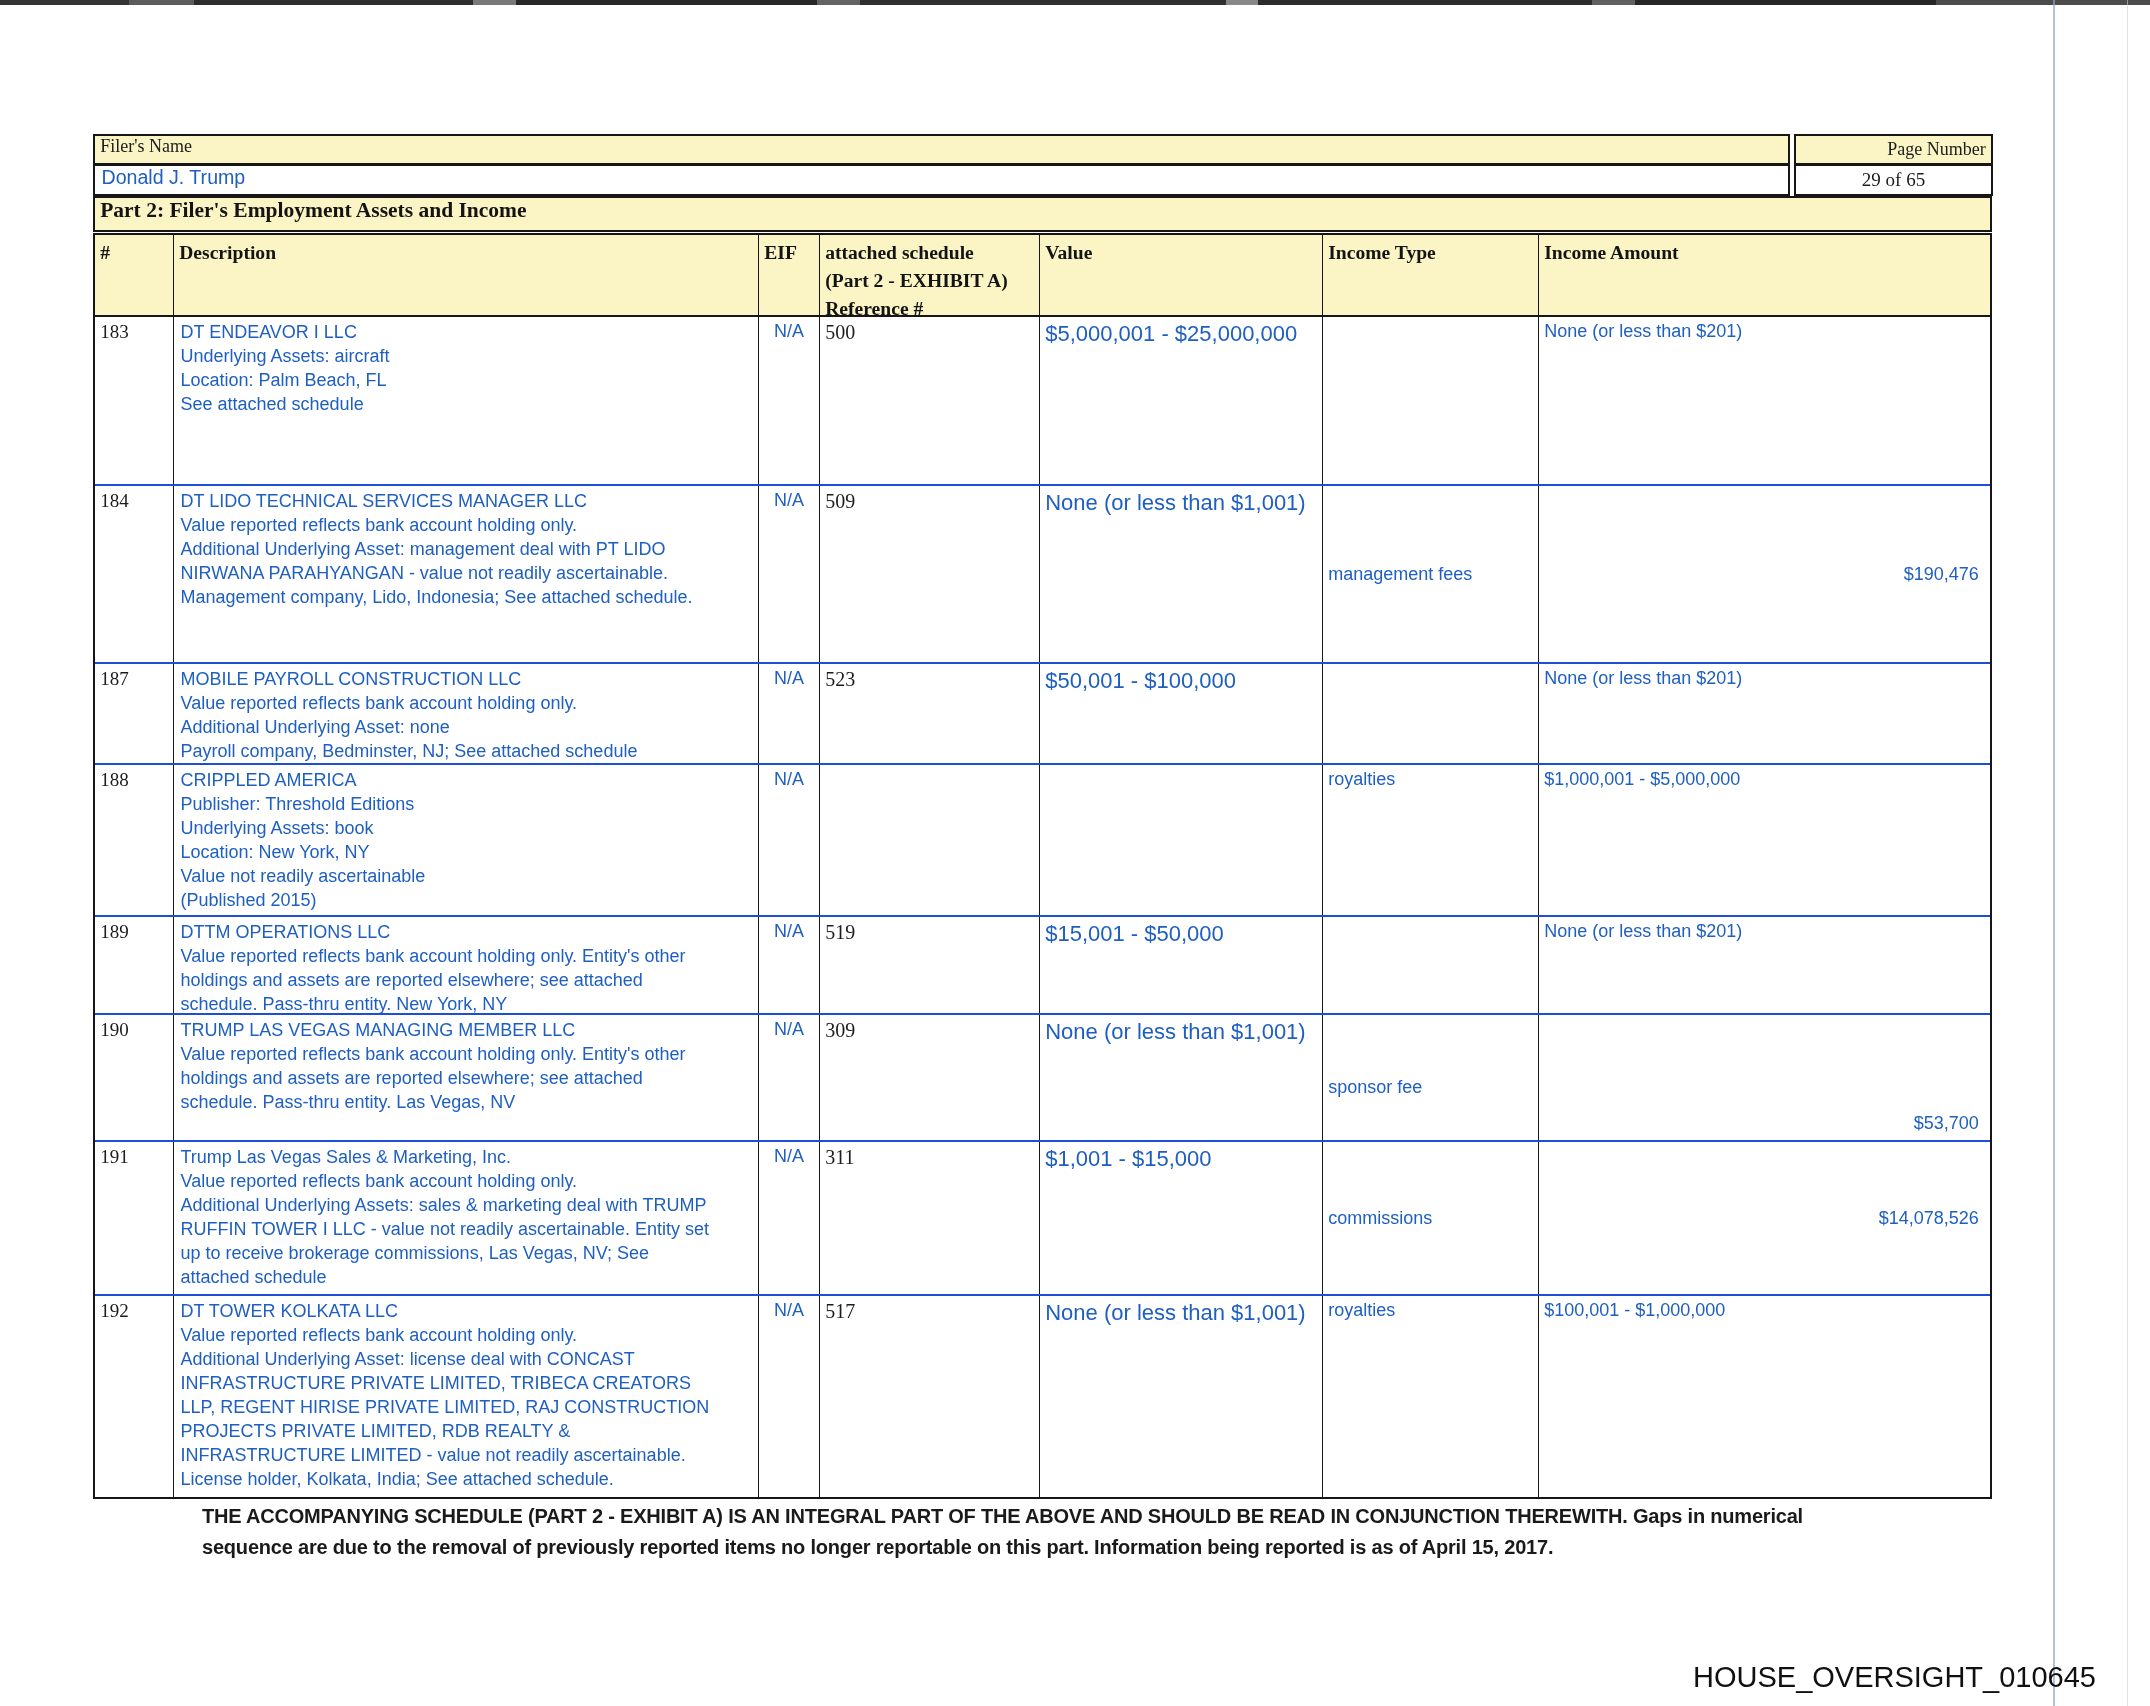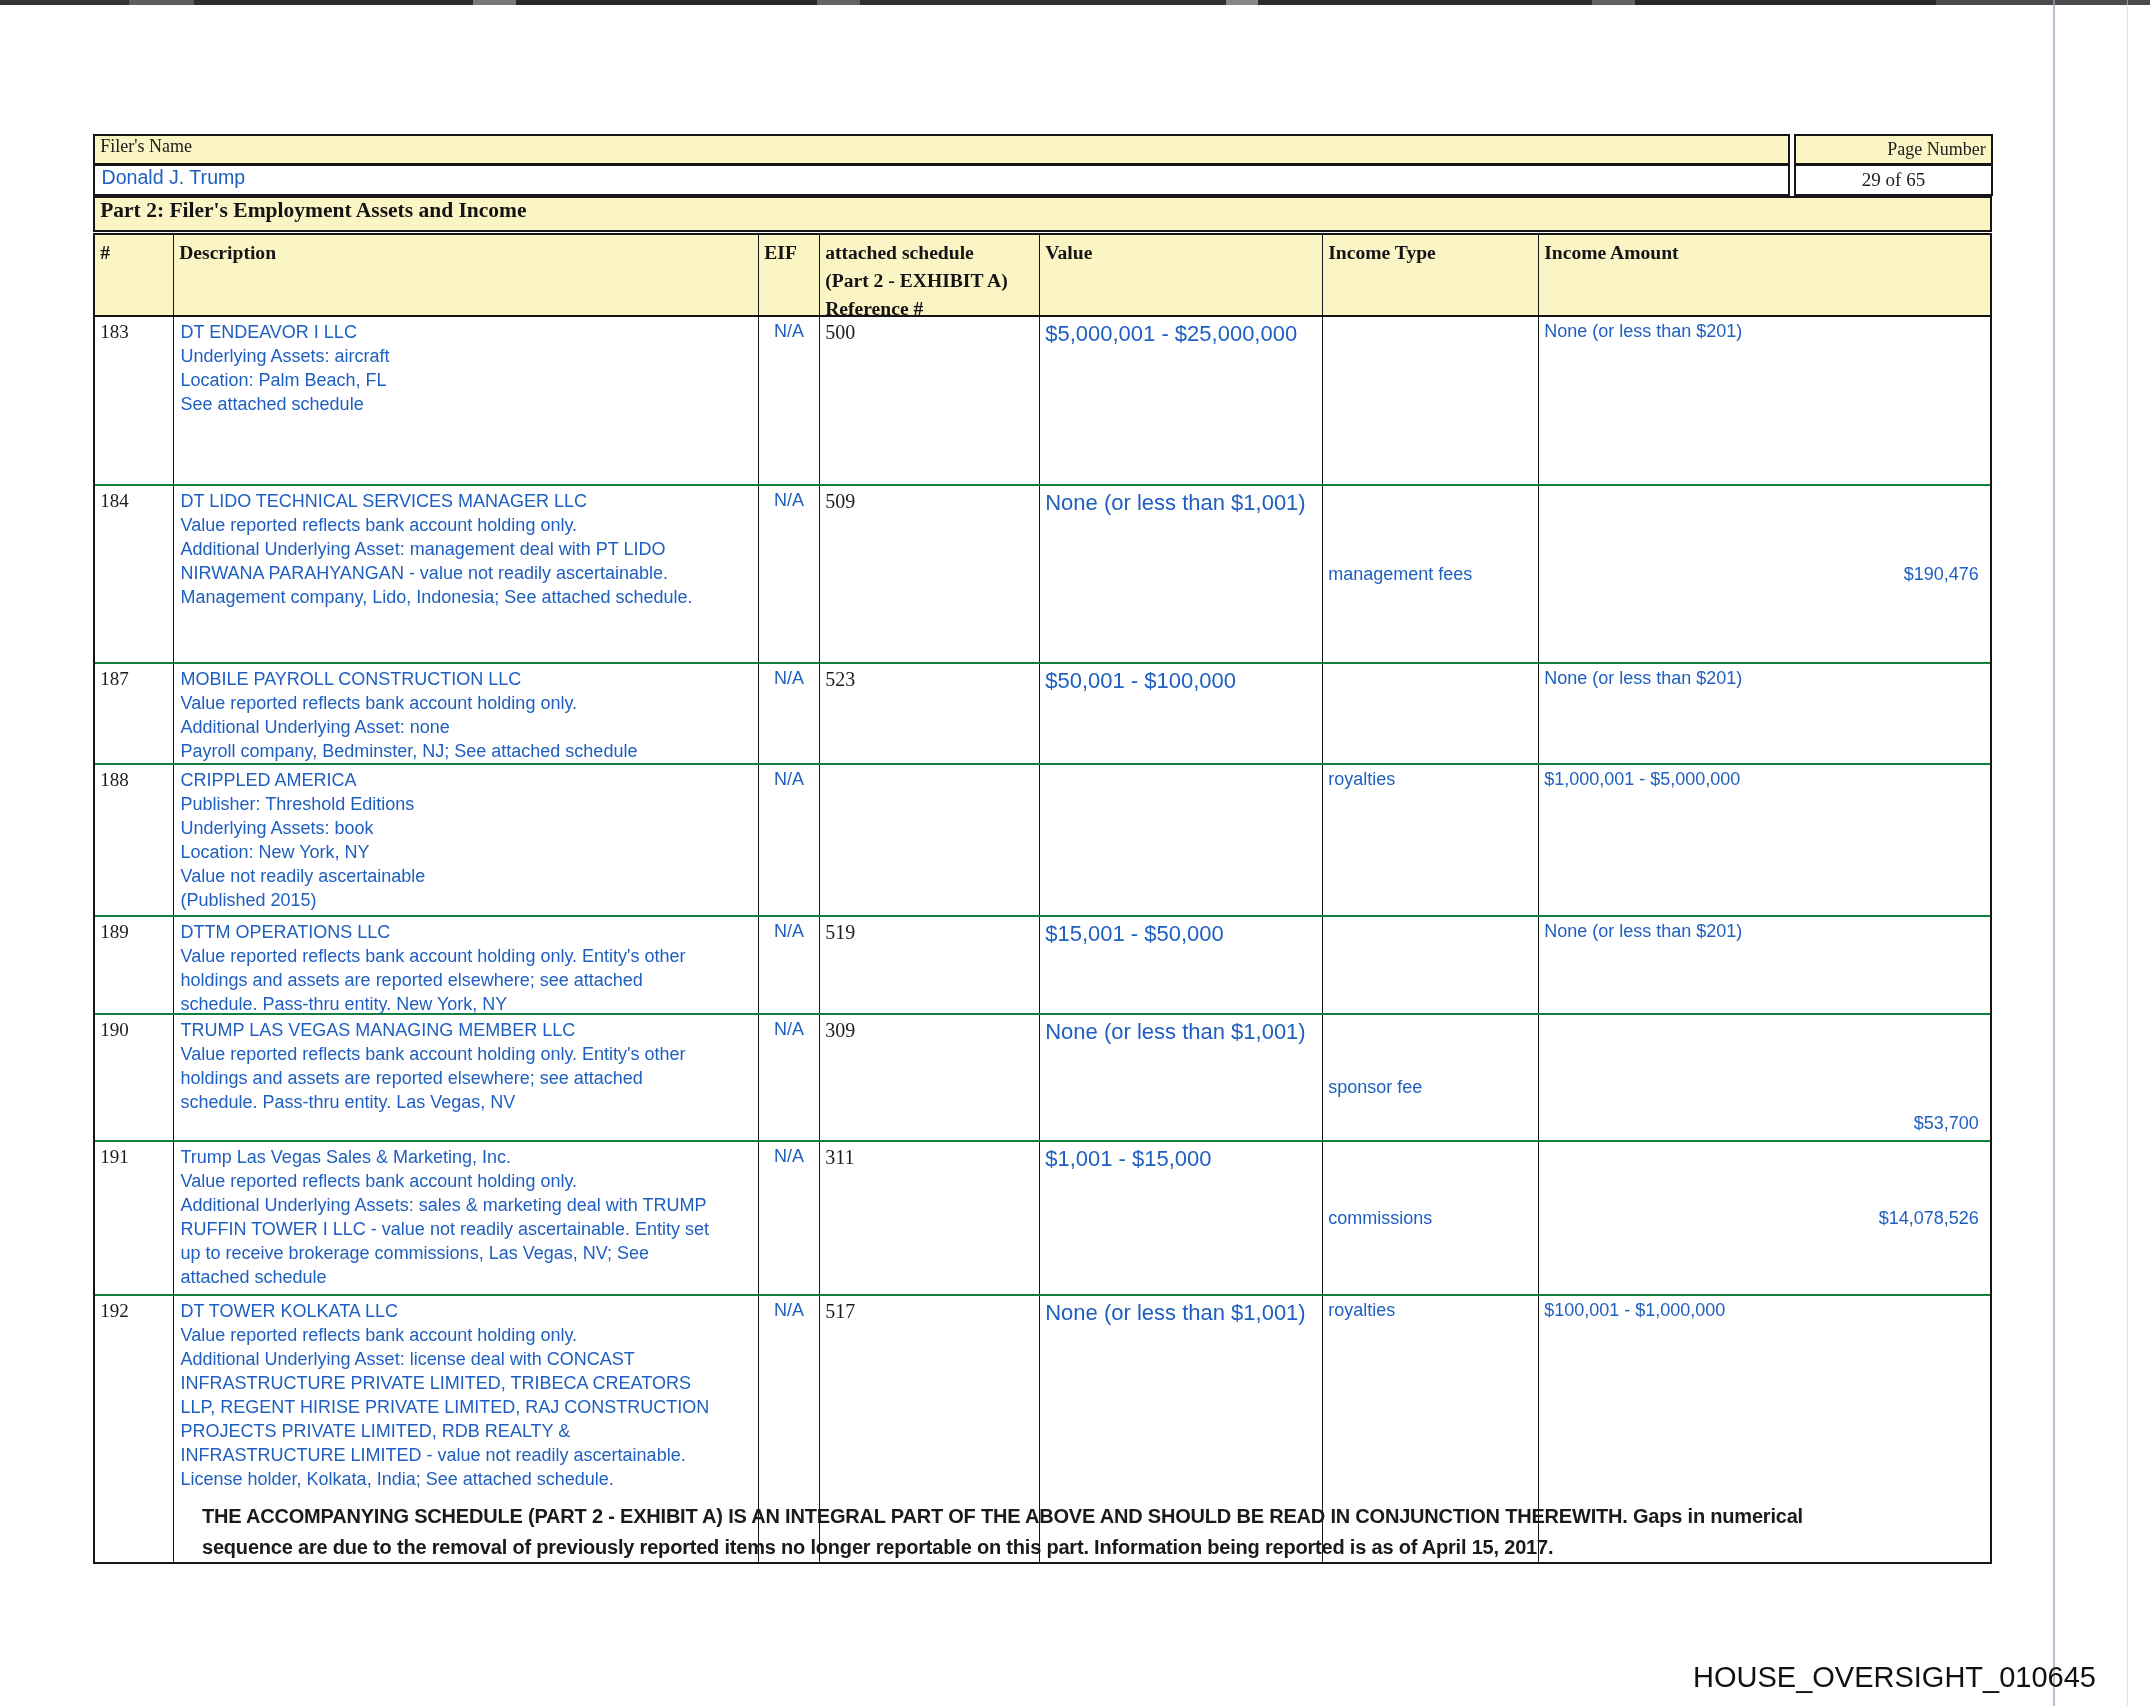--- a/index.html
+++ b/index.html
@@ -40,21 +40,21 @@
     position:absolute; left:93px; top:233px; width:1899px;
     box-sizing:border-box; border:2.6px solid #161616; background:#fff;
   }
   .trow { display:grid; grid-template-columns:79px 585px 61px 220px 283px 216px 445px; box-sizing:border-box; }
   .thead { height:82px; background:#fbf4c5; border-bottom:2.6px solid #161616; }
   .cell {
     box-sizing:border-box; border-right:1.3px solid #161616;
     display:flex; flex-direction:column; overflow:hidden;
   }
   .cell:last-child { border-right:none; }
-  .trow.body-row { border-bottom:2px solid #15803d; }
+  .trow.body-row { border-bottom:2px solid #1d4ed8; }
   .trow.body-row:last-child { border-bottom:none; }
 
   .hcell {
     font-family:"Liberation Serif", serif; font-weight:bold; font-size:19.6px; color:#141414;
     padding:3.9px 5.2px; white-space:pre-line; line-height:28px;
   }
   .num  { font-family:"Liberation Serif", serif; font-size:19px; color:#1c1c1c; padding:3.9px 2.6px 0 5.2px; }
   .desc { color:#1e5fc1; font-size:18px; line-height:24px; padding:3.3px 3.9px 0 6.5px; white-space:pre-line; }
   .eif  { color:#1e5fc1; font-size:18px; padding-top:3.9px; text-align:center; }
   .ref  { font-family:"Liberation Serif", serif; font-size:20px; color:#1c1c1c; padding:3.9px 2.6px 0 5.2px; }
@@ -280,21 +280,21 @@
         <div class="cell val">
           <div>$1,001 - $15,000</div>
         </div>
         <div class="cell ityp v-middle">
           <div>commissions</div>
         </div>
         <div class="cell iamt v-middle h-right">
           <div>$14,078,526</div>
         </div>
       </div>
-      <div class="trow body-row" style="height: 266px;">
+      <div class="trow body-row" style="height: 201px;">
         <div class="cell num">
           <div>192</div>
         </div>
         <div class="cell desc"><div>DT TOWER KOLKATA LLC
 Value reported reflects bank account holding only.
 Additional Underlying Asset: license deal with CONCAST
 INFRASTRUCTURE PRIVATE LIMITED, TRIBECA CREATORS
 LLP, REGENT HIRISE PRIVATE LIMITED, RAJ CONSTRUCTION
 PROJECTS PRIVATE LIMITED, RDB REALTY &amp;
 INFRASTRUCTURE LIMITED - value not readily ascertainable.

